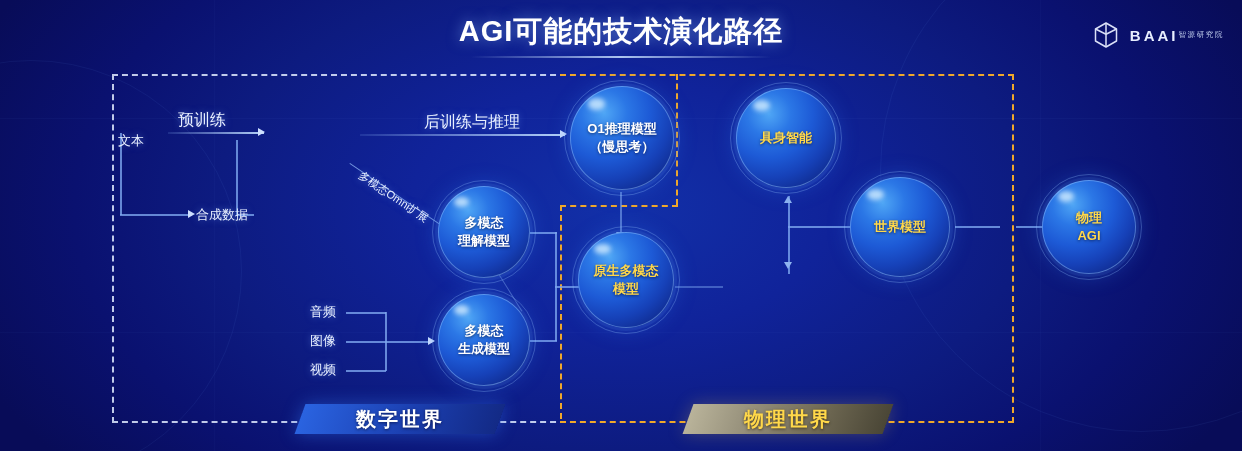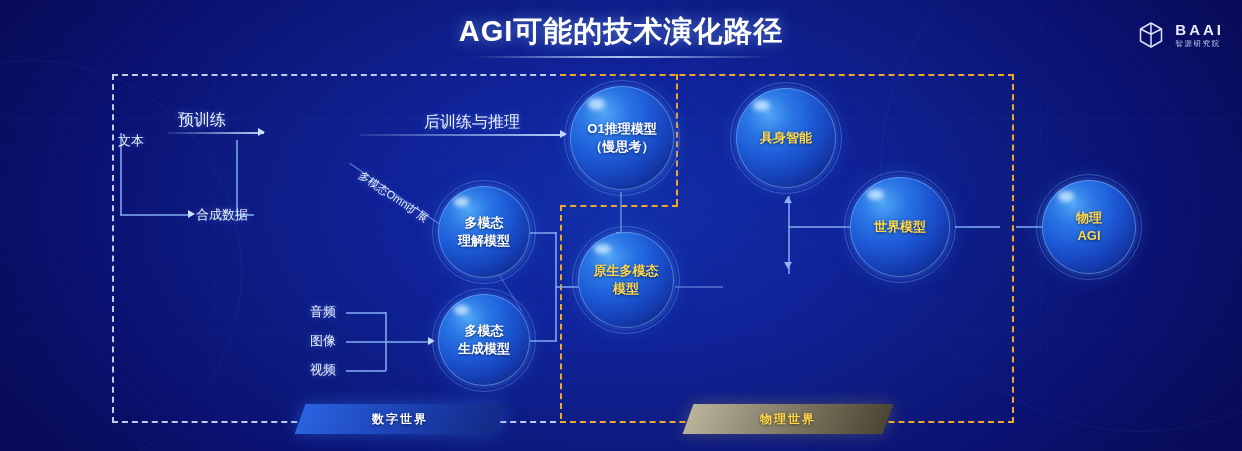--- a/index.html
+++ b/index.html
@@ -18,21 +18,21 @@
   
   #title{position:absolute;left:0;top:12px;width:1242px;text-align:center;
          font-size:29px;font-weight:bold;color:#ffffff;letter-spacing:1px;
          text-shadow:0 0 14px rgba(150,200,255,.55);}
   #title-underline{position:absolute;left:50%;transform:translateX(-50%);top:56px;
          width:300px;height:2px;
          background:linear-gradient(90deg,rgba(255,255,255,0) 0%,rgba(200,225,255,.85) 50%,rgba(255,255,255,0) 100%);}
 
   #logo{position:absolute;right:18px;top:20px;display:flex;align-items:center;gap:9px;}
   #logo .mark{width:30px;height:30px;opacity:.95;}
-  #logo .wordmark{display:flex;flex-direction:column;line-height:1;}
+  #logo .wordmark{display:flex;flex-direction:row;line-height:1;}
   #logo .wm-top{font-size:15px;font-weight:bold;color:#e8eeff;letter-spacing:3px;}
   #logo .wm-bot{font-size:7.5px;color:#c3d0ef;letter-spacing:1.6px;margin-top:3px;}
 
   
   .region{position:absolute;}
   #region-digital{left:112px;top:74px;width:452px;height:345px;
         border-top:2px dashed rgba(225,235,255,.85);
         border-left:2px dashed rgba(225,235,255,.85);
         border-bottom:2px dashed rgba(225,235,255,.85);
         border-right:none;}
@@ -77,21 +77,21 @@
   .node.white .lbl{color:#ffffff;text-shadow:0 1px 3px rgba(0,0,20,.55);}
   .node.gold  .lbl{color:#ffd84a;text-shadow:0 1px 3px rgba(0,0,20,.6);}
 
   
   .tlabel{position:absolute;color:#e9f0ff;font-size:13px;white-space:nowrap;
           text-shadow:0 0 7px rgba(120,170,255,.5);}
   .tlabel.small{font-size:16px;}
 
   
   .banner{position:absolute;height:30px;display:flex;align-items:center;justify-content:center;}
-  .banner .txt{font-size:12px;font-weight:bold;letter-spacing:2px;position:relative;z-index:2;}
+  .banner .txt{font-size:20px;font-weight:bold;letter-spacing:2px;position:relative;z-index:2;}
   .banner .shape{position:absolute;inset:0;transform:skewX(-20deg);}
   #banner-digital{left:300px;top:404px;width:200px;}
   #banner-digital .shape{background:linear-gradient(90deg,#2a63e0 0%,#1b3fb0 55%,#132a86 100%);
           box-shadow:0 0 16px rgba(50,120,240,.45);}
   #banner-digital .txt{color:#ffffff;text-shadow:0 1px 3px rgba(0,0,30,.6);}
   #banner-physical{left:688px;top:404px;width:200px;}
   #banner-physical .shape{background:linear-gradient(90deg,#b9b39a 0%,#8a8470 40%,#6b6550 70%,#4a4636 100%);
           box-shadow:0 0 16px rgba(200,170,90,.3);}
   #banner-physical .txt{color:#ffd84a;text-shadow:0 1px 3px rgba(40,25,0,.7);}
 </style>

